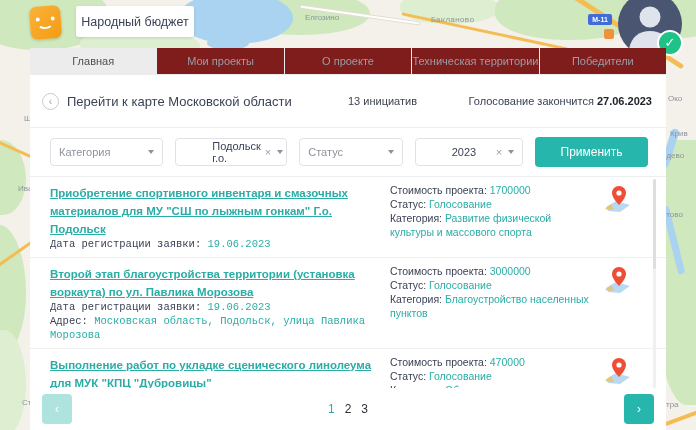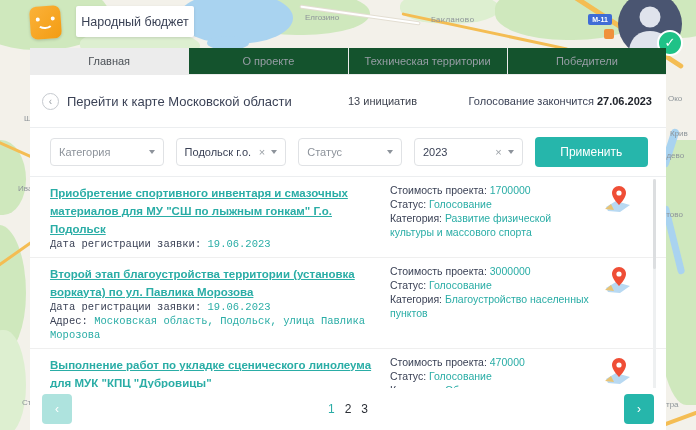--- a/index.html
+++ b/index.html
@@ -27,21 +27,21 @@
     border-bottom-color:#fff; border-radius:50%; }
   .title-box { position:absolute; left:76px; top:6px; width:118px; height:31px; background:#fff; border-radius:2px;
     box-shadow:0 1px 3px rgba(0,0,0,.12); display:flex; align-items:center; justify-content:center;
     font-size:12.5px; color:#3b4256; }
   .avatar { position:absolute; left:618px; top:-8px; width:64px; height:64px; }
   .avatar svg { display:block; }
   .check-badge { position:absolute; left:39px; top:38px; width:26px; height:26px; background:#1fc287; border-radius:50%;
     border:2px solid #fff; color:#fff; font-size:13px; line-height:22px; text-align:center; }
 
   
-  .tabbar { position:absolute; left:30px; top:48px; width:636px; height:27px; display:flex; background:#14532d;
+  .tabbar { position:absolute; left:30px; top:48px; width:636px; height:27px; display:flex; background:#7f1d1d;
     border-bottom:1px solid #ececec; }
   .tab { flex:1; display:flex; align-items:center; justify-content:center; font-size:11px; color:#989ea6;
     border-left:1px solid #ececec; cursor:pointer; white-space:nowrap; }
   .tab:first-child { border-left:none; }
   .tab.active { background:#ececec; color:#4a4f55; }
 
   
   .panel { position:absolute; left:30px; top:75px; width:636px; height:355px; background:#fff; overflow:hidden; }
 
   .head-row { height:53px; display:flex; align-items:center; padding:0 14px 0 12px; border-bottom:1px solid #eceef0; }
@@ -50,21 +50,21 @@
   .head-title { font-size:13px; color:#3b4256; }
   .head-count { position:absolute; left:318px; font-size:11px; color:#3f4450; }
   .head-deadline { margin-left:auto; font-size:11px; color:#3b4256; }
   .head-deadline b { color:#20242c; }
 
   .filter-row { height:49px; display:flex; align-items:center; padding:0 18px 0 20px; border-bottom:1px solid #eceef0; }
   .fbox { height:28px; border:1px solid #e0e2e5; border-radius:4px; display:flex; align-items:center;
     padding:0 8px; font-size:11px; margin-right:12px; background:#fff; }
   .fbox .val { flex:1; }
   .fbox.placeholder .val { color:#8d939b; }
-  .fbox.selected .val { color:#3b4256; }
+  .fbox.selected .val { color:#3b4256;margin-left:28px; }
   .f-cat { width:115px; } .f-mun { width:112px; } .f-stat { width:105px; } .f-year { width:110px; }
   .clear-x { color:#9aa0a6; font-size:11px; margin:0 6px 0 4px; }
   .caret { width:0; height:0; border-left:3.5px solid transparent; border-right:3.5px solid transparent;
     border-top:4px solid #8d939b; }
   .apply-btn { margin-left:auto; width:115px; height:30px; background:#26b6ab; color:#fff; border:none; border-radius:4px;
     font-size:12px; font-family:"Liberation Sans",sans-serif; }
 
   .list { position:relative; }
   .item { display:flex; padding:6px 34px 6px 20px; border-bottom:1px solid #efefef; }
   .item-left { flex:1; padding-right:14px; }
@@ -140,20 +140,21 @@
     <svg width="64" height="64" viewBox="0 0 64 64">
       <circle cx="32" cy="32" r="32" fill="#4a5571"></circle>
       <circle cx="32" cy="25" r="10.5" fill="#dfe3ec"></circle>
       <path d="M11 57c2.5-13 11-18 21-18s18.5 5 21 18a32 32 0 0 1-42 0z" fill="#dfe3ec"></path>
     </svg>
     <div class="check-badge">✓</div>
   </div>
 
   <div class="tabbar">
     <div class="tab active">Главная</div>
+    <div class="tab">Мои проекты</div>
     <div class="tab">О проекте</div>
     <div class="tab">Техническая территории</div>
     <div class="tab">Победители</div>
   </div>
 
   <div class="panel">
 
     <div class="head-row">
       <div class="back-ic">‹</div>
       <div class="head-title">Перейти к карте Московской области</div>

